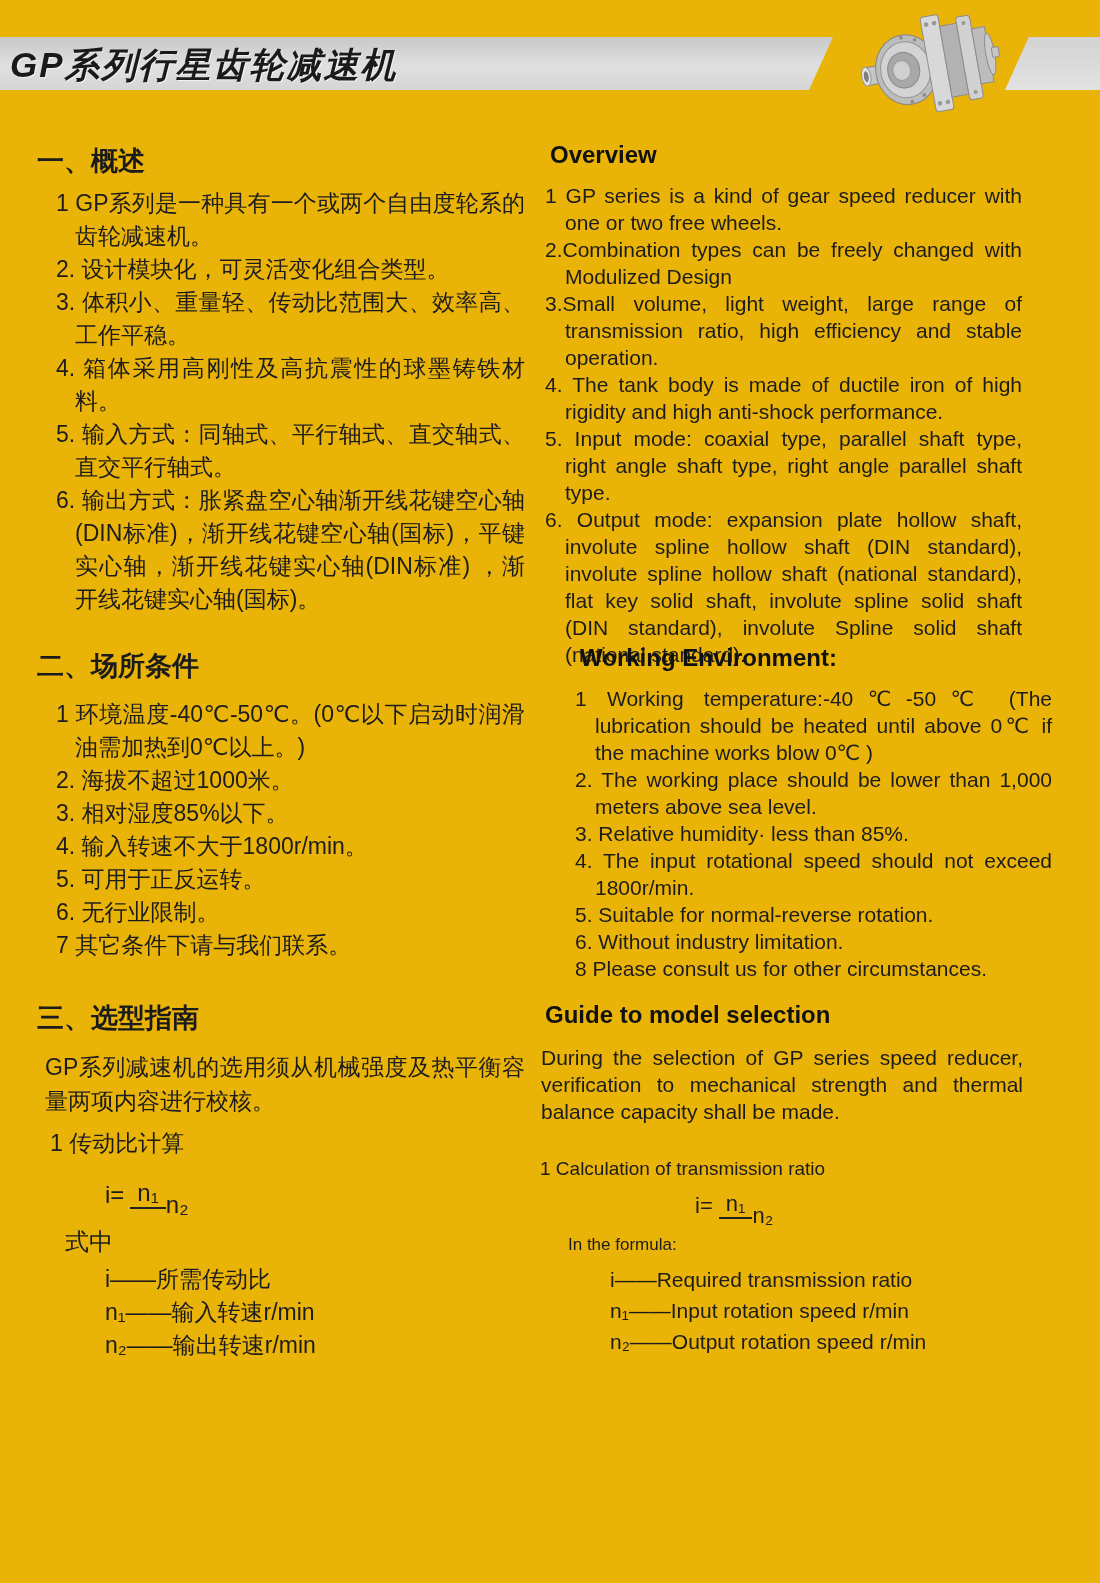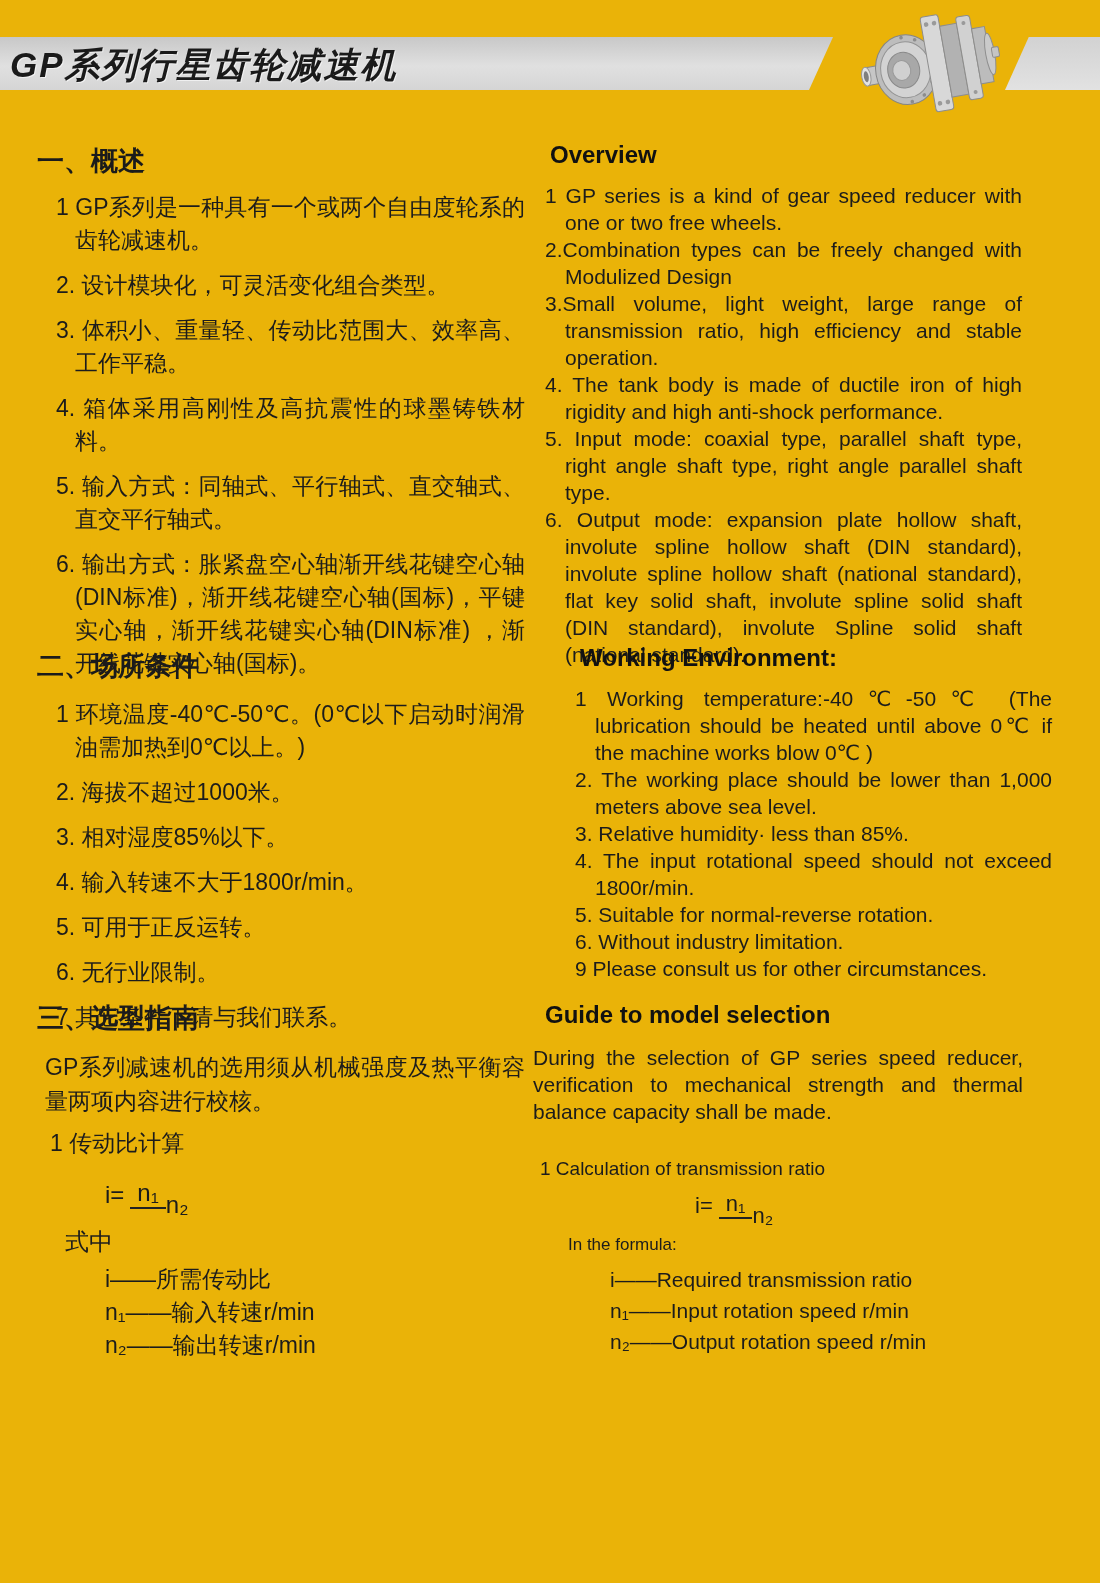--- a/index.html
+++ b/index.html
@@ -27,26 +27,26 @@
   .sec-r1{left:538px;top:140px;width:484px;}
   .sec-r2{left:568px;top:643px;width:484px;}
   .sec-r3{left:533px;top:1000px;width:490px;}
 
   .h-cn{font-size:27px;line-height:36px;font-weight:600;margin:0 0 8px 0;color:#1b1b1b;}
   .sec-l2 .h-cn,.sec-l3 .h-cn{margin-bottom:14px;}
   .h-en{font-size:24px;line-height:30px;font-weight:bold;margin:0 0 12px 12px;color:#111;}
   .sec-r3 .h-en{margin-bottom:14px;}
 
   .li-cn{font-size:23px;line-height:33px;text-align:justify;
-         padding-left:38px;text-indent:-19px;color:#1c1c1c;margin-top:12px;}
+         padding-left:38px;text-indent:-19px;color:#1c1c1c;}
   .li-en{font-size:21px;line-height:27px;text-align:justify;
          padding-left:27px;text-indent:-20px;color:#1c1c1c;}
 
   .intro-cn{font-size:23px;line-height:34px;text-align:justify;margin:0 0 8px 8px;}
-  .intro-en{font-size:21px;line-height:27px;text-align:justify;margin:0 0 30px 0;}
+  .intro-en{font-size:21px;line-height:27px;text-align:justify;margin:0 0 30px 8px;}
   .sub-cn{font-size:23px;line-height:34px;margin-left:13px;}
   .sub-en{font-size:19px;line-height:27px;margin-left:7px;}
 
   .formula{display:flex;align-items:center;gap:6px;}
   .formula-l{margin:12px 0 6px 68px;font-size:24px;}
   .formula-r{margin:2px 0 2px 162px;font-size:22px;}
   .frac{display:inline-flex;flex-direction:row;align-items:center;line-height:1.05;}
   .frac .num{border-bottom:2px solid #222;padding:0 7px 2px 7px;}
   .frac .den{padding-top:20px;}
 
@@ -152,21 +152,21 @@
   </div>
 
   <div class="sec sec-r2">
     <div class="h-en">Working Environment:</div>
     <div class="li-en">1 Working temperature:-40℃-50℃ (The lubrication should be heated until above 0℃  if the machine works blow 0℃ )</div>
     <div class="li-en">2. The working place should be lower than 1,000 meters above sea level.</div>
     <div class="li-en">3. Relative humidity· less than 85%.</div>
     <div class="li-en">4. The input rotational speed should not exceed 1800r/min.</div>
     <div class="li-en">5. Suitable for normal-reverse rotation.</div>
     <div class="li-en">6. Without industry limitation.</div>
-    <div class="li-en">9 Please consult us for other circumstances.</div>
+    <div class="li-en">8 Please consult us for other circumstances.</div>
   </div>
 
   <div class="sec sec-r3">
     <div class="h-en">Guide to model selection</div>
     <div class="intro-en">During the selection of GP series speed reducer, verification to mechanical strength and thermal balance capacity shall be made.</div>
     <div class="sub-en">1  Calculation of transmission ratio</div>
     <div class="formula formula-r">
       <span>i=</span>
       <span class="frac">
         <span class="num">n₁</span>

